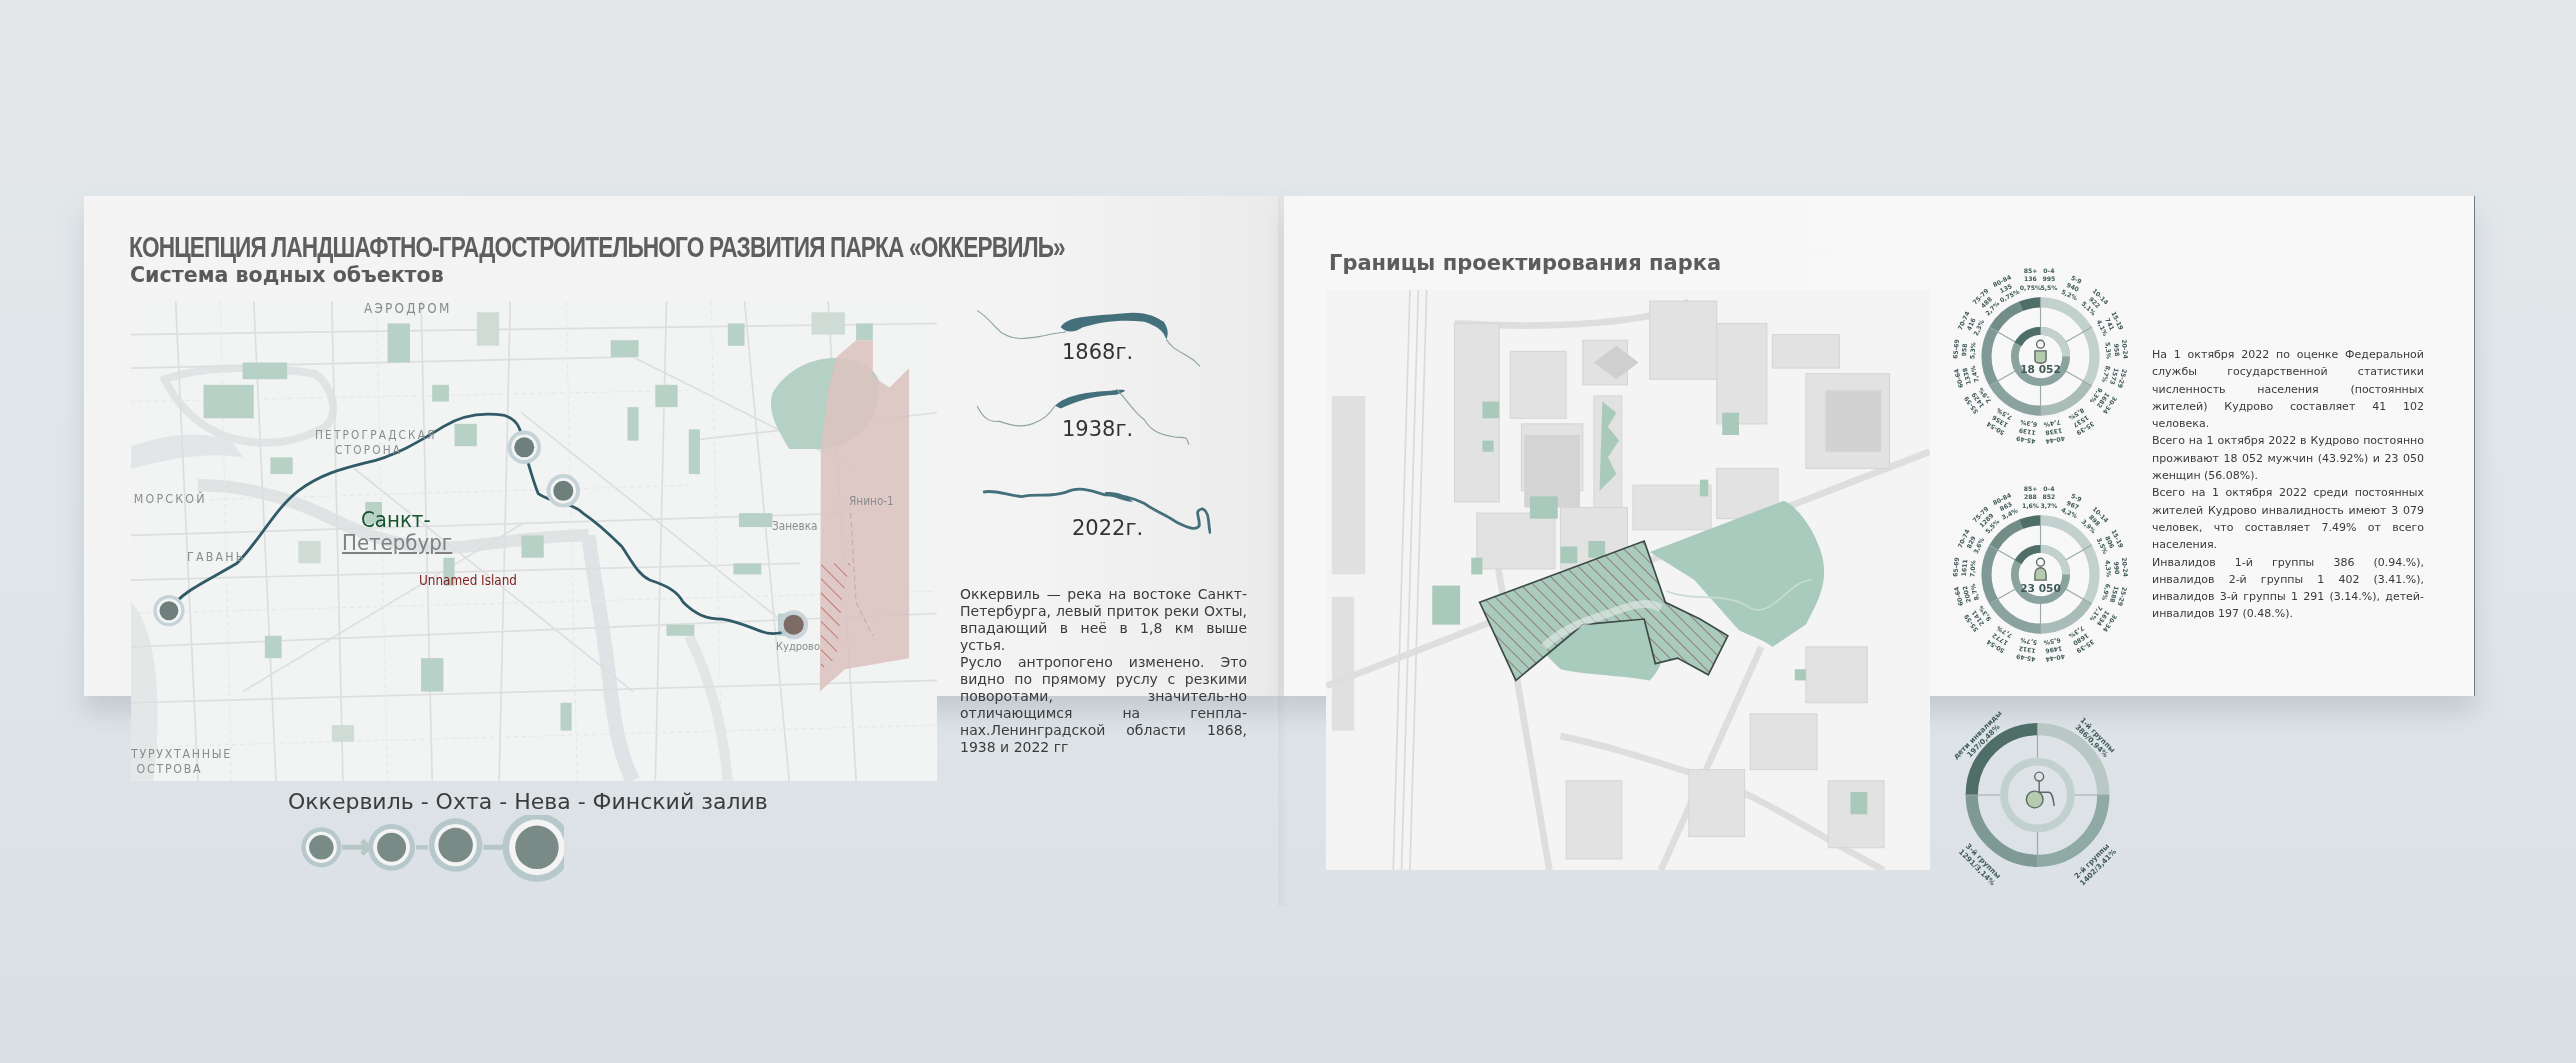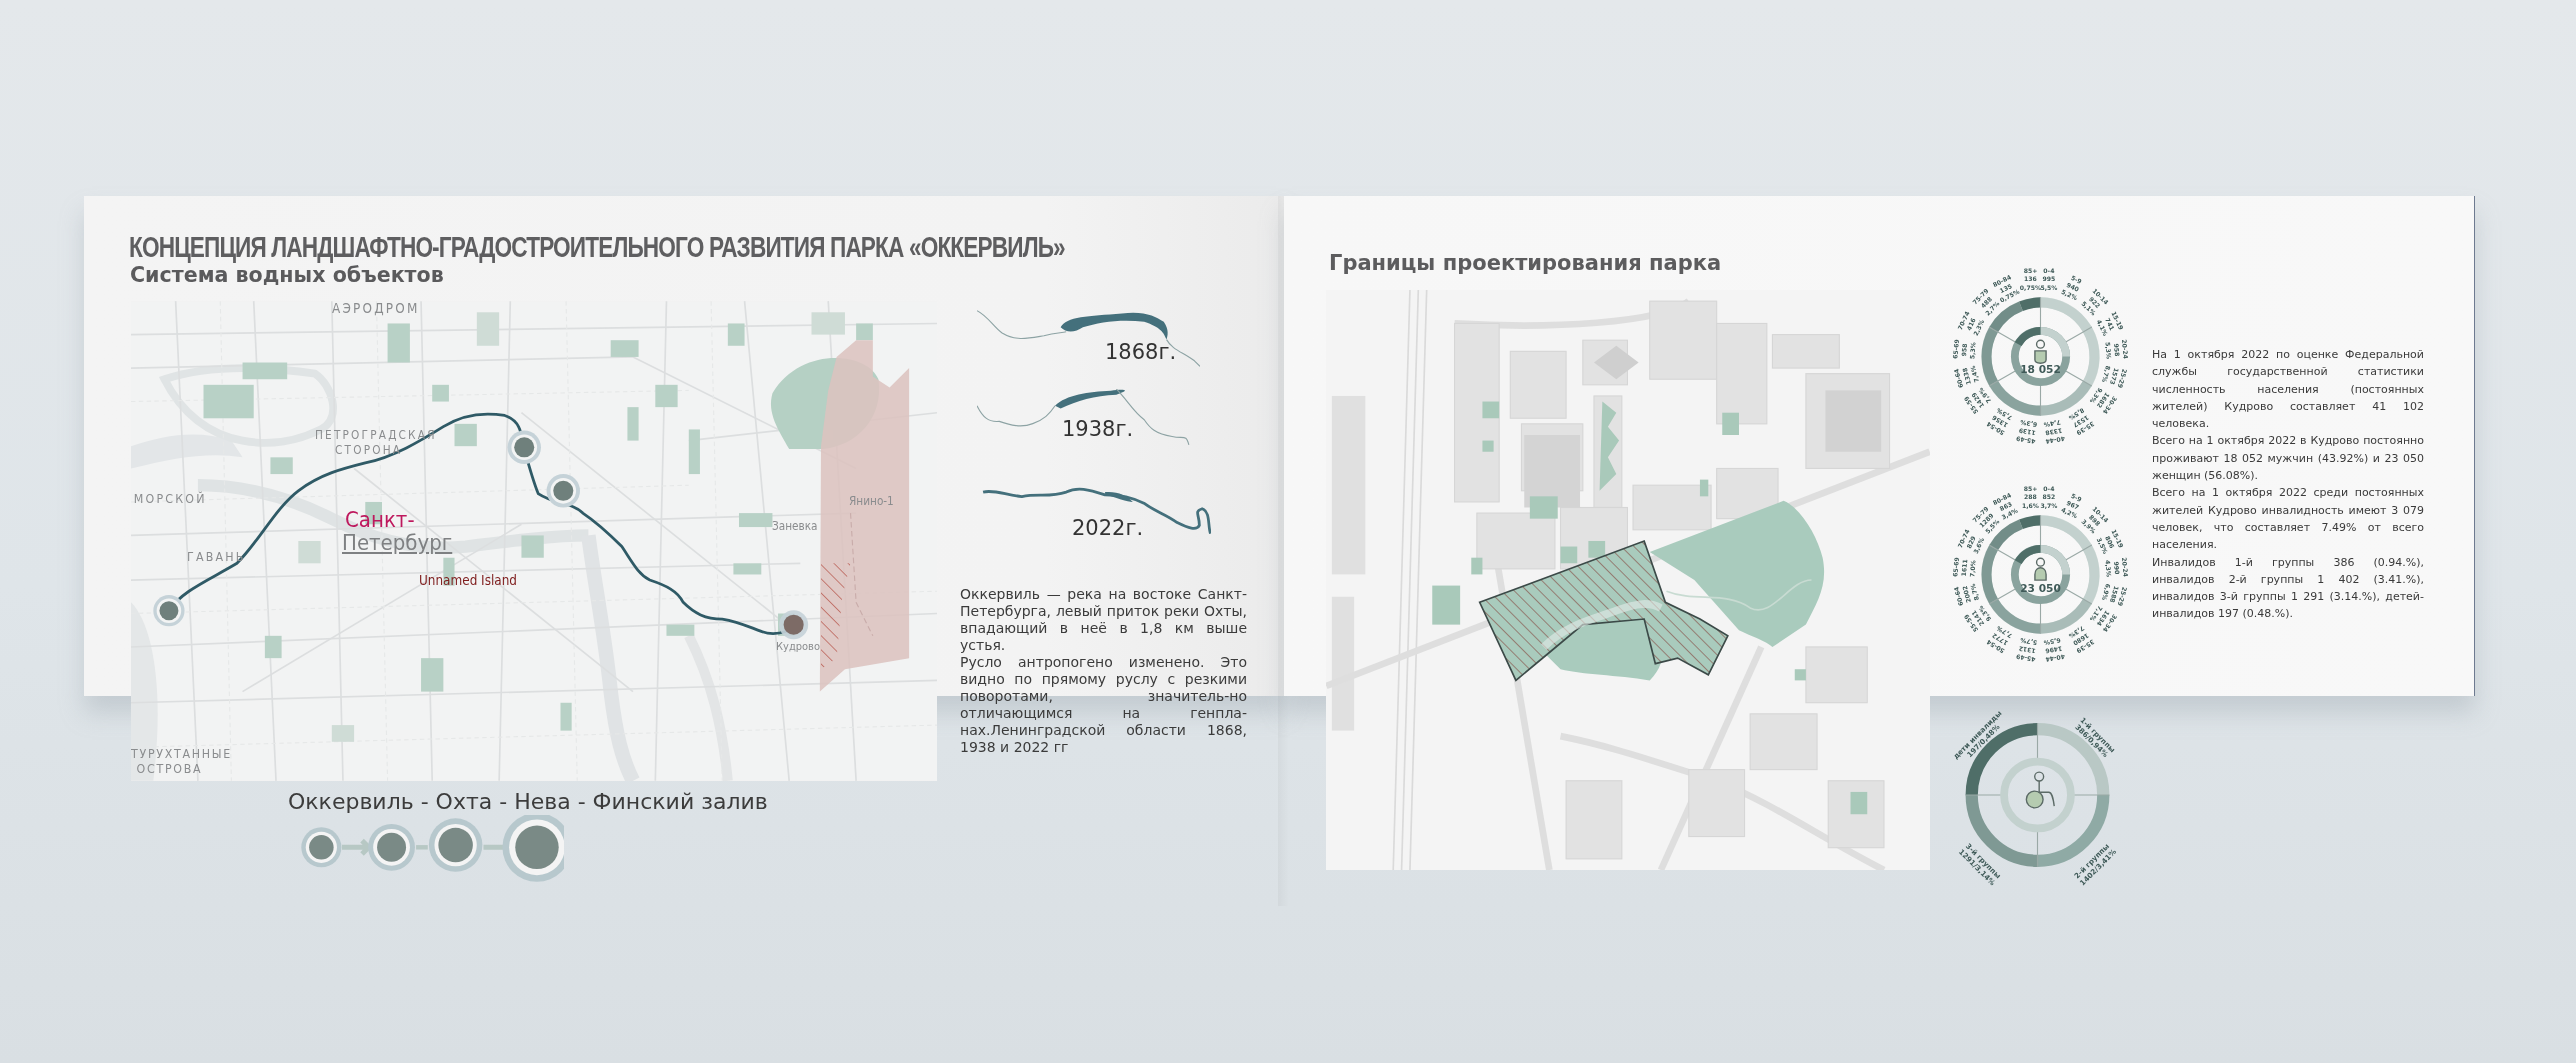--- a/index.html
+++ b/index.html
@@ -132,41 +132,41 @@
       <g>
         <circle cx="775" cy="340" r="30" fill="#c5d2d8"></circle>
           <circle cx="775" cy="340" r="23" fill="#f3f4f4"></circle>
           <circle cx="775" cy="340" r="18" fill="#6f807c"></circle>
       </g>
       <g>
         <circle cx="1188" cy="580" r="26" fill="#c5d2d8" opacity=".9"></circle>
           <circle cx="1188" cy="580" r="18" fill="#7d6b66"></circle>
       </g>
     </svg>
-    <div class="map-label" style="left:201px;top:0px;font-size:13.4px;letter-spacing:2.2px;">АЭРОДРОМ</div>
+    <div class="map-label" style="left:201px;top:0px;font-size:13.4px;letter-spacing:2.2px;padding-left:32px;">АЭРОДРОМ</div>
     <div class="map-label" style="left:184px;top:127px;font-size:11.7px;letter-spacing:2.2px;">ПЕТРОГРАДСКАЯ</div>
     <div class="map-label" style="left:204px;top:142px;font-size:11.7px;letter-spacing:2.2px;">СТОРОНА</div>
     <div class="map-label" style="left:2.8px;top:191px;font-size:12.3px;letter-spacing:2.2px;">МОРСКОЙ</div>
     <div class="map-label" style="left:56px;top:234px;font-size:12.3px;letter-spacing:2.2px;margin-top:15px;">ГАВАНЬ</div>
-    <div class="map-label" style="left:214px;top:206px;font-size:22px;color:#be185d;">Санкт-</div>
+    <div class="map-label" style="left:230px;top:206px;font-size:22px;color:#14532d;">Санкт-</div>
     <div class="map-label" style="left:211px;top:229px;font-size:22px;color:#7e8082;text-decoration:underline;">Петербург</div>
     <div class="map-label" style="left:288px;top:272px;font-size:13.4px;color:#7f1d1d;">Unnamed Island</div>
     <div class="map-label" style="left:641px;top:218px;font-size:11.7px;">Заневка</div>
     <div class="map-label" style="left:718px;top:193px;font-size:11.7px;">Янино-1</div>
     <div class="map-label" style="left:645px;top:339px;font-size:11px;">Кудрово</div>
     <div class="map-label" style="left:0px;top:446px;font-size:12.3px;letter-spacing:1.7px;">ТУРУХТАННЫЕ</div>
     <div class="map-label" style="left:5.6px;top:461px;font-size:12.3px;letter-spacing:1.7px;">ОСТРОВА</div>
   </div>
 
   <svg class="river-sketch" style="top:109px;" width="223" height="67" viewBox="0 0 400 120">
     <path d="M0,10 C20,20 30,40 45,50 C70,65 90,60 120,55 C140,50 150,50 160,48" fill="none" stroke="#8da3a4" stroke-width="2"></path>
     <path d="M150,40 C160,20 200,20 260,15 C300,10 320,20 335,30 C345,45 342,55 340,62 C335,50 330,40 300,30 C260,25 220,30 190,40 C175,50 160,50 150,40Z" fill="#44707c"></path>
     <path d="M340,62 C350,80 370,85 390,100 L400,110" fill="none" stroke="#8da3a4" stroke-width="2"></path>
   </svg>
-  <div class="year" style="left:978px;top:144px;margin-left:43px;">1868г.</div>
+  <div class="year" style="left:978px;top:144px;">1868г.</div>
 
   <svg class="river-sketch" style="top:193px;" width="223" height="67" viewBox="0 0 400 120">
     <path d="M0,30 C10,50 20,60 40,58 C60,65 80,70 100,62 C120,55 130,45 140,30" fill="none" stroke="#8da3a4" stroke-width="2"></path>
     <path d="M140,30 C160,10 200,5 240,3 C260,0 280,0 250,10 C210,12 180,20 150,35Z" fill="#44707c"></path>
     <path d="M250,0 C270,20 280,40 300,55 C310,70 320,80 350,85 C370,90 375,80 380,100" fill="none" stroke="#8da3a4" stroke-width="2"></path>
   </svg>
   <div class="year" style="left:978px;top:221px;">1938г.</div>
 
   <svg class="river-sketch" style="top:285px;" width="234" height="61" viewBox="0 0 420 110">
     <path d="M10,20 C30,15 50,25 80,28 C110,22 130,30 160,20 C180,10 200,15 230,25 C260,25 280,30 300,40 C320,55 340,60 360,75 C380,85 395,90 400,80 C400,60 390,55 405,50 C420,55 415,80 420,95" fill="none" stroke="#44707c" stroke-width="5"></path>

